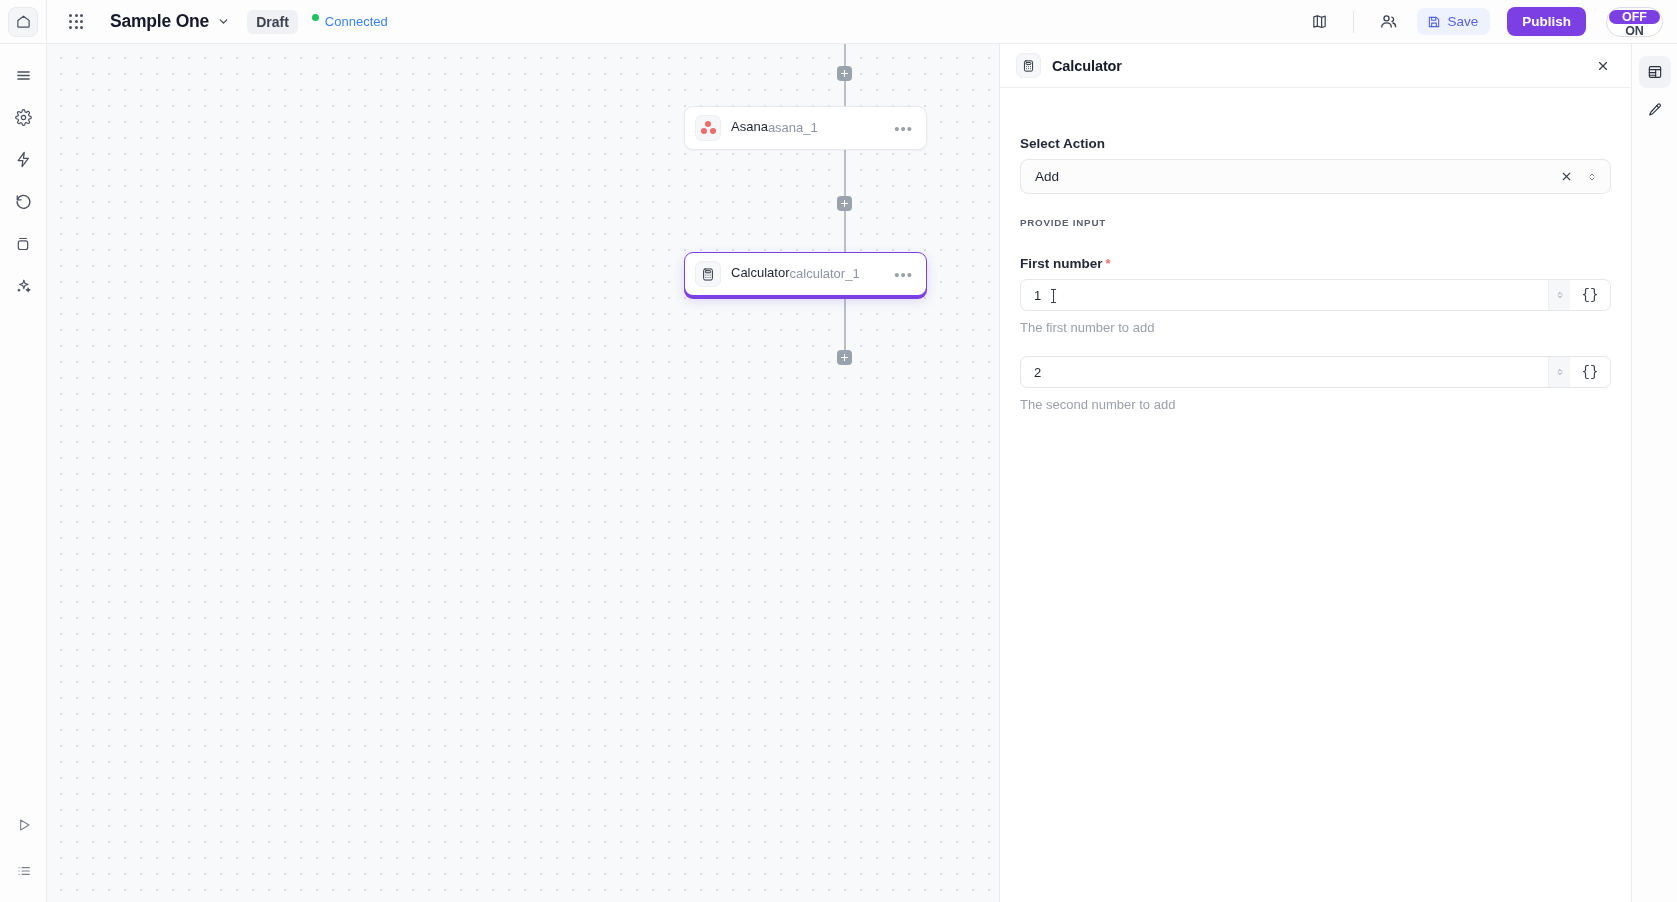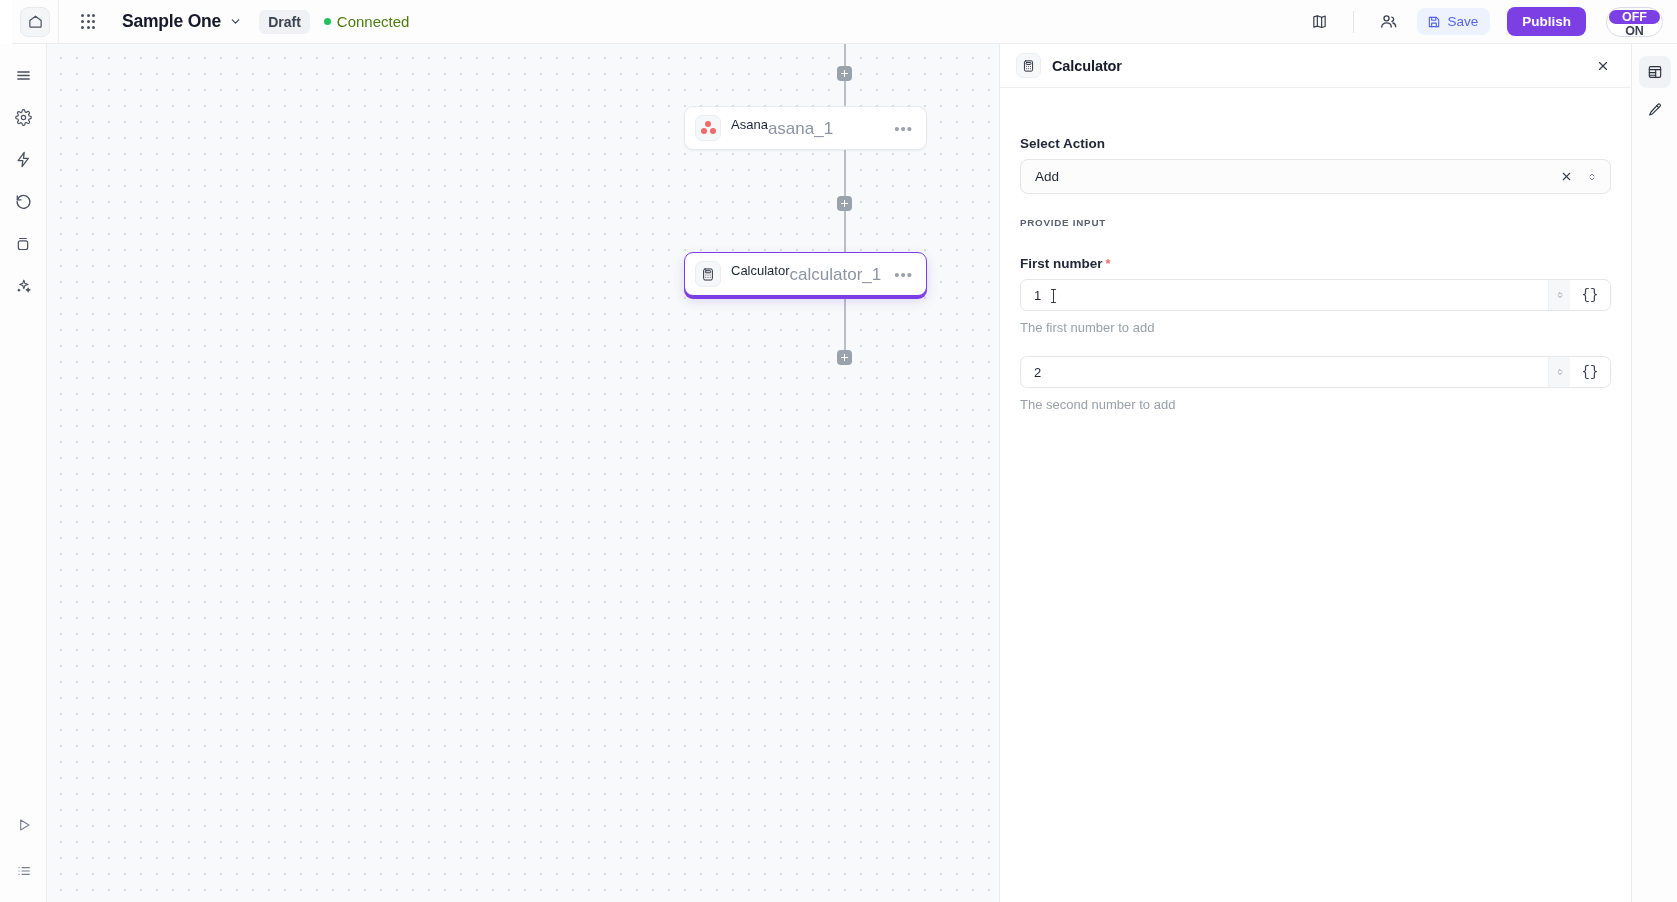--- a/index.html
+++ b/index.html
@@ -15,21 +15,20 @@
   .app { position: relative; width: 1677px; height: 902px; display: flex; flex-direction: column; }
 
   
   .topbar {
     height: 44px; min-height: 44px;
     display: flex; align-items: center;
     background: #fdfdfe;
     border-bottom: 1px solid #ebecf0;
     position: relative;
     z-index: 30;
-    margin-left: 12px;
   }
   .home-cell {
     width: 47px; height: 44px;
     display: flex; align-items: center; justify-content: center;
     border-right: 1px solid #ebecf0;
   }
   .home-btn {
     width: 30px; height: 30px; border-radius: 8px;
     background: #f4f5f7; border: 1px solid #e9eaee;
     display: flex; align-items: center; justify-content: center;
@@ -47,22 +46,22 @@
     font-size: 17.5px; font-weight: bold; letter-spacing: -0.2px; color: #16192a;
   }
   .title-caret { margin-left: 8px; display: flex; align-items: center; }
   .status-chip {
     margin-left: 17px;
     background: #f0f1f4; color: #3d4250;
     font-size: 14px; font-weight: bold;
     padding: 4px 9px; border-radius: 6px;
   }
   .connected {
-    margin-left: 14px; display: flex; align-items: center; gap: 6px;
-    font-size: 15px; color: #4d7c0f; font-weight: normal;
+    margin-left: 14px; display: flex; align-items: flex-start; gap: 6px;
+    font-size: 13px; color: #3b82f6; font-weight: normal;
   }
   .connected .dot { width: 7px; height: 7px; border-radius: 50%; background: #1ec35d; display:block; }
 
   .topbar-right { margin-left: auto; display: flex; align-items: center; padding-right: 14px; gap: 8px; }
   .icon-btn {
     width: 34px; height: 32px; border-radius: 7px;
     display: flex; align-items: center; justify-content: center;
   }
   .vdiv { width: 1px; height: 22px; background: #e4e5ea; margin: 0 9px; }
   .save-btn {
@@ -145,21 +144,21 @@
     display: flex; align-items: center; justify-content: center;
     margin-right: 10px; flex: none;
   }
   .asana-dots { position: relative; width: 15px; height: 14px; }
   .asana-dots i { position: absolute; width: 6px; height: 6px; border-radius: 50%; background: #f06a6a; display:block; }
   .asana-dots i:nth-child(1) { left: 4.5px; top: 0px; }
   .asana-dots i:nth-child(2) { left: 0px;   top: 7px; }
   .asana-dots i:nth-child(3) { left: 9px;   top: 7px; }
   .node-text { display: flex; flex-direction: row; justify-content: flex-start; line-height: 1.25; }
   .node-title { font-size: 13px; color: #1d2333; font-weight: normal; }
-  .node-sub { font-size: 17px; color: #8d94a2; margin-top: 1px; }
+  .node-sub { font-size: 13px; color: #8d94a2; margin-top: 1px; }
   .node-menu { margin-left: auto; color: #9aa1ad; font-size: 15px; letter-spacing: 1px; padding: 0 3px; }
 
   
   .panel {
     width: 632px; min-width: 632px;
     background: #ffffff;
     border-left: 1px solid #e9eaee;
     display: flex; flex-direction: column;
   }
   .panel-head {

